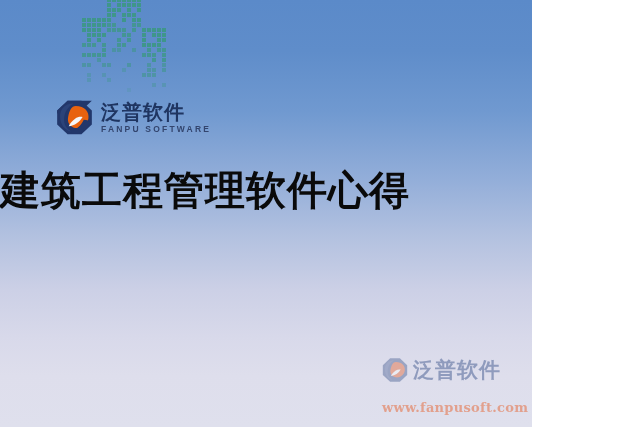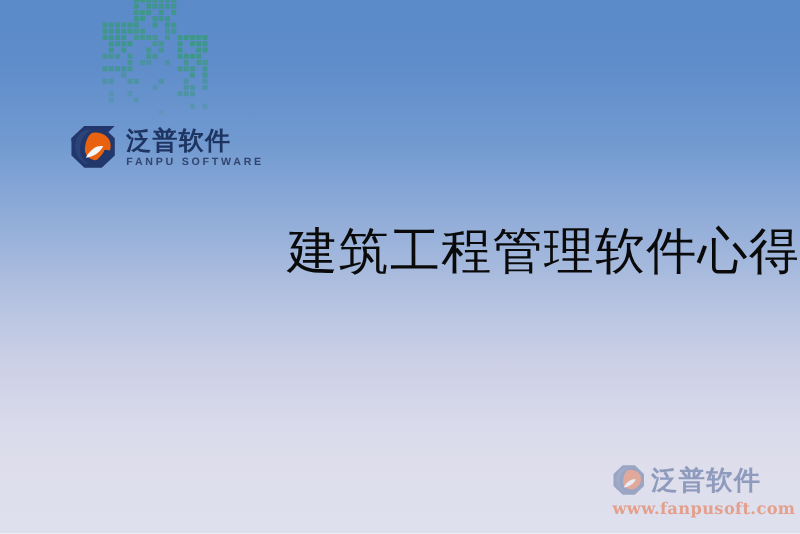--- a/index.html
+++ b/index.html
@@ -7,21 +7,21 @@
     padding: 0;
     background: #ffffff;
   }
   body {
     font-family: "Liberation Sans", sans-serif;
   }
 
   
   .slide {
     position: relative;
-    width: 640px;
+    width: 532px;
     height: 427px;
     overflow: hidden;
     background: linear-gradient(
         to bottom,
         #5b8ac9 0%,
         #5f8dca 12%,
         #7099d0 26%,
         #93aed9 42%,
         #b4c2e0 56%,
         #ccd0e6 68%,
@@ -97,25 +97,25 @@
     color: #33456e;
     letter-spacing: 2.2px;
     white-space: nowrap;
   }
 
   
   .headline {
     position: absolute;
     left: 0;
     right: 0;
-    top: 176px;
-    text-align: right;
+    top: 164px;
+    text-align: left;
     font-family: "DejaVu Serif", "Liberation Serif", serif;
     font-size: 40px;
-    font-weight: 400;
+    font-weight: 700;
     line-height: 1.28;
     color: #0a0a0a;
     letter-spacing: 1px;
   }
   .headline-line { display: block; }
 
   
   .watermark {
     position: absolute;
     right: 12px;
@@ -137,21 +137,21 @@
   }
   .wm-cn {
     font-family: "DejaVu Sans", "Liberation Sans", sans-serif;
     font-size: 21px;
     font-weight: 700;
     color: #8f9bbd;
     letter-spacing: 1px;
     white-space: nowrap;
   }
   .wm-url {
-    margin-top: 2px;
+    margin-top: 16px;
     font-family: "DejaVu Serif", "Liberation Serif", serif;
     font-size: 13px;
     font-weight: 700;
     color: #e2a08d;
     letter-spacing: .3px;
     white-space: nowrap;
     text-align: right;
   }
 </style>
 </head>

